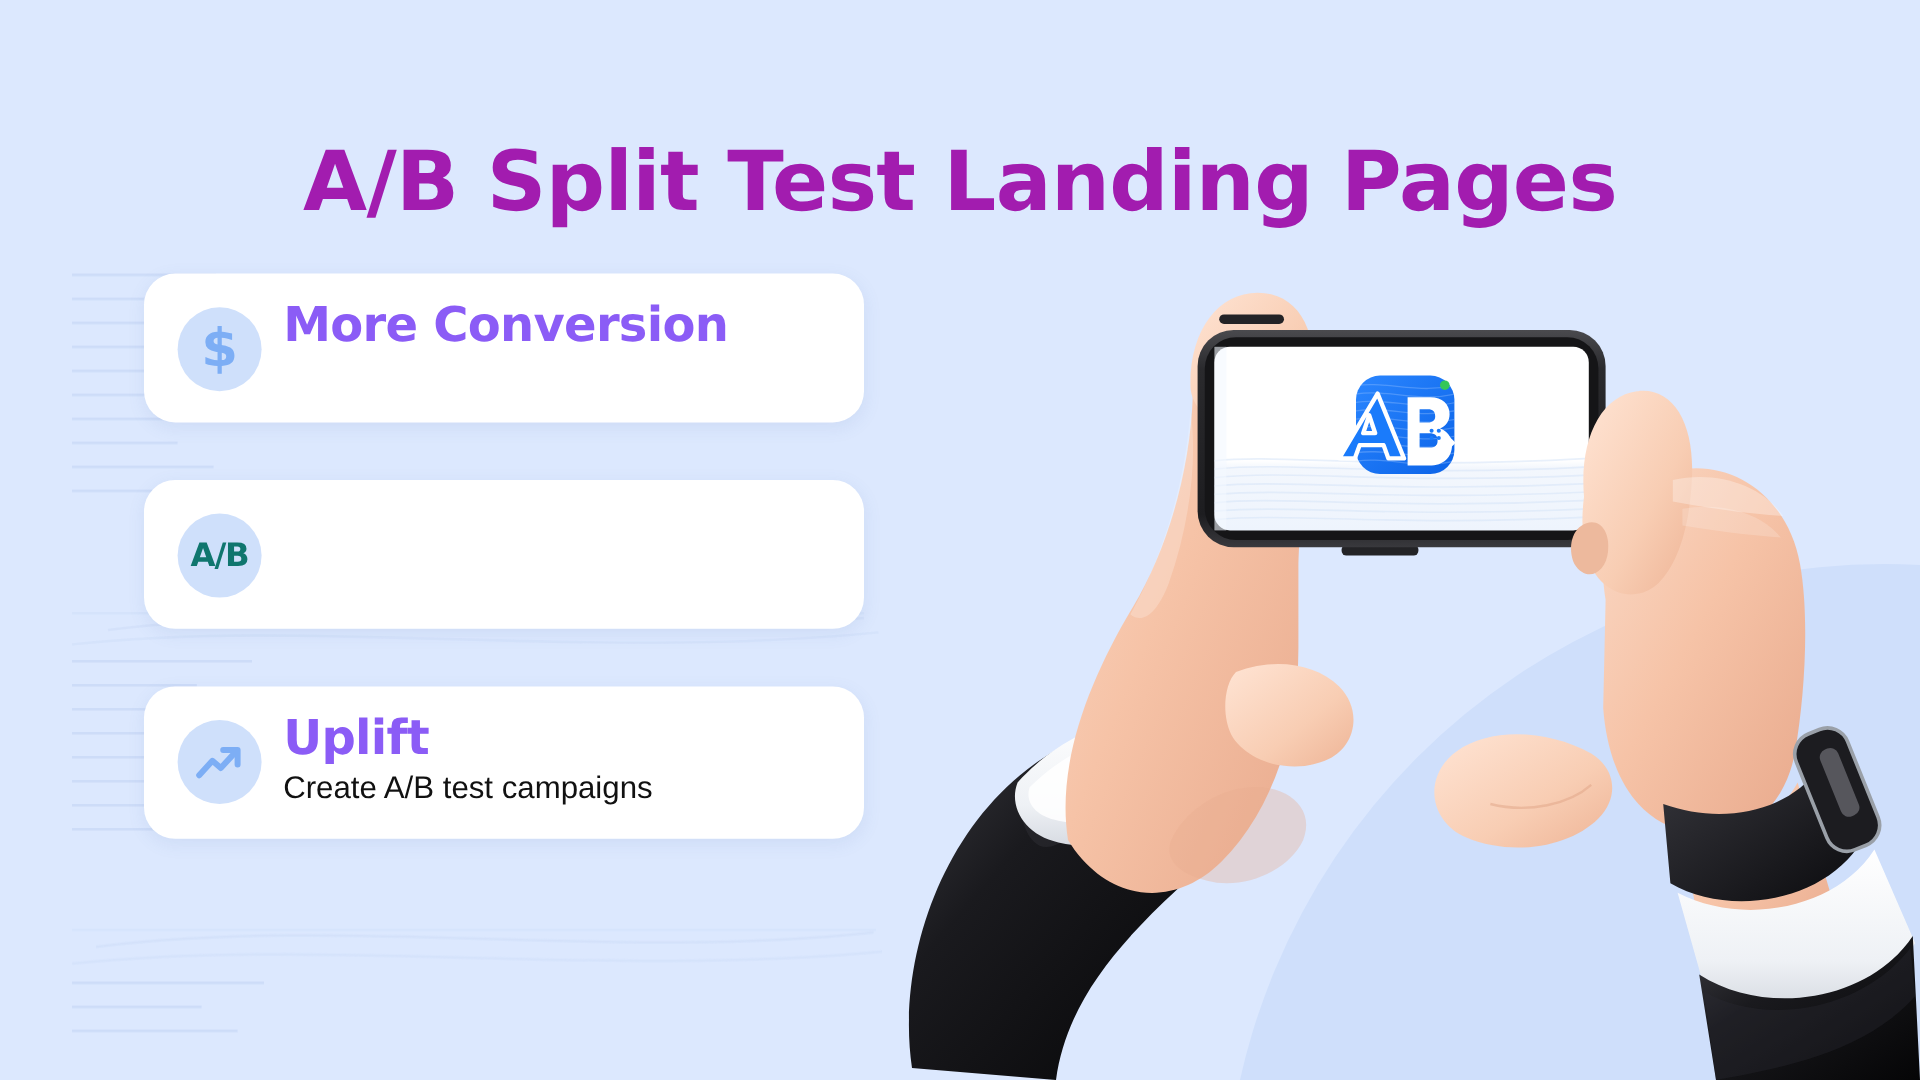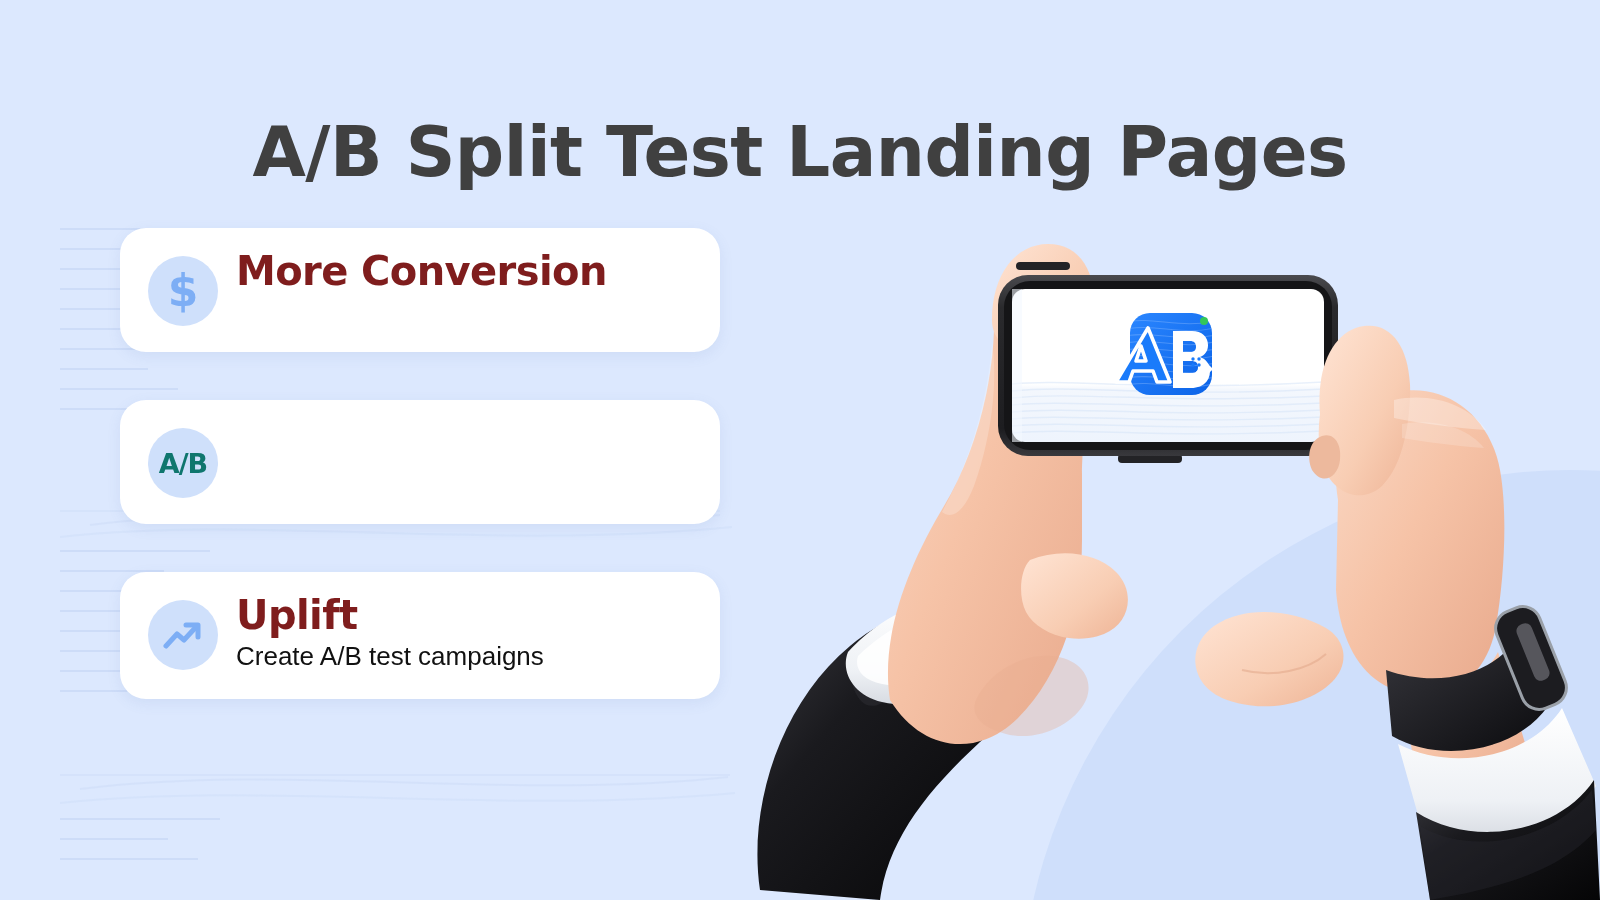--- a/index.html
+++ b/index.html
@@ -47,21 +47,21 @@
   
   .page-title {
     position: absolute;
     top: 66px;
     left: 0;
     width: 1600px;
     text-align: center;
     font-size: 69px;
     font-weight: 700;
     letter-spacing: -0.5px;
-    color: #404040;
+    color: #a21caf;
     font-family: "DejaVu Sans", sans-serif;
     white-space: nowrap;
   }
 
   
   .cards {
     position: absolute;
     left: 120px;
     top: 228px;
     width: 600px;
@@ -110,21 +110,21 @@
     letter-spacing: -1px;
   }
   .card-icon svg { display: block; }
 
   .card-body { flex: 1 1 auto; min-width: 0; }
 
   .card-title {
     font-family: "DejaVu Sans", sans-serif;
     font-size: 40px;
     font-weight: 700;
-    color: #7f1d1d;
+    color: #8b5cf6;
     letter-spacing: -0.6px;
     line-height: 1.08;
     margin: 0 0 4px 0;
     white-space: nowrap;
   }
 
   .card-desc {
     font-family: "Liberation Sans", sans-serif;
     font-size: 26px;
     font-weight: 400;

